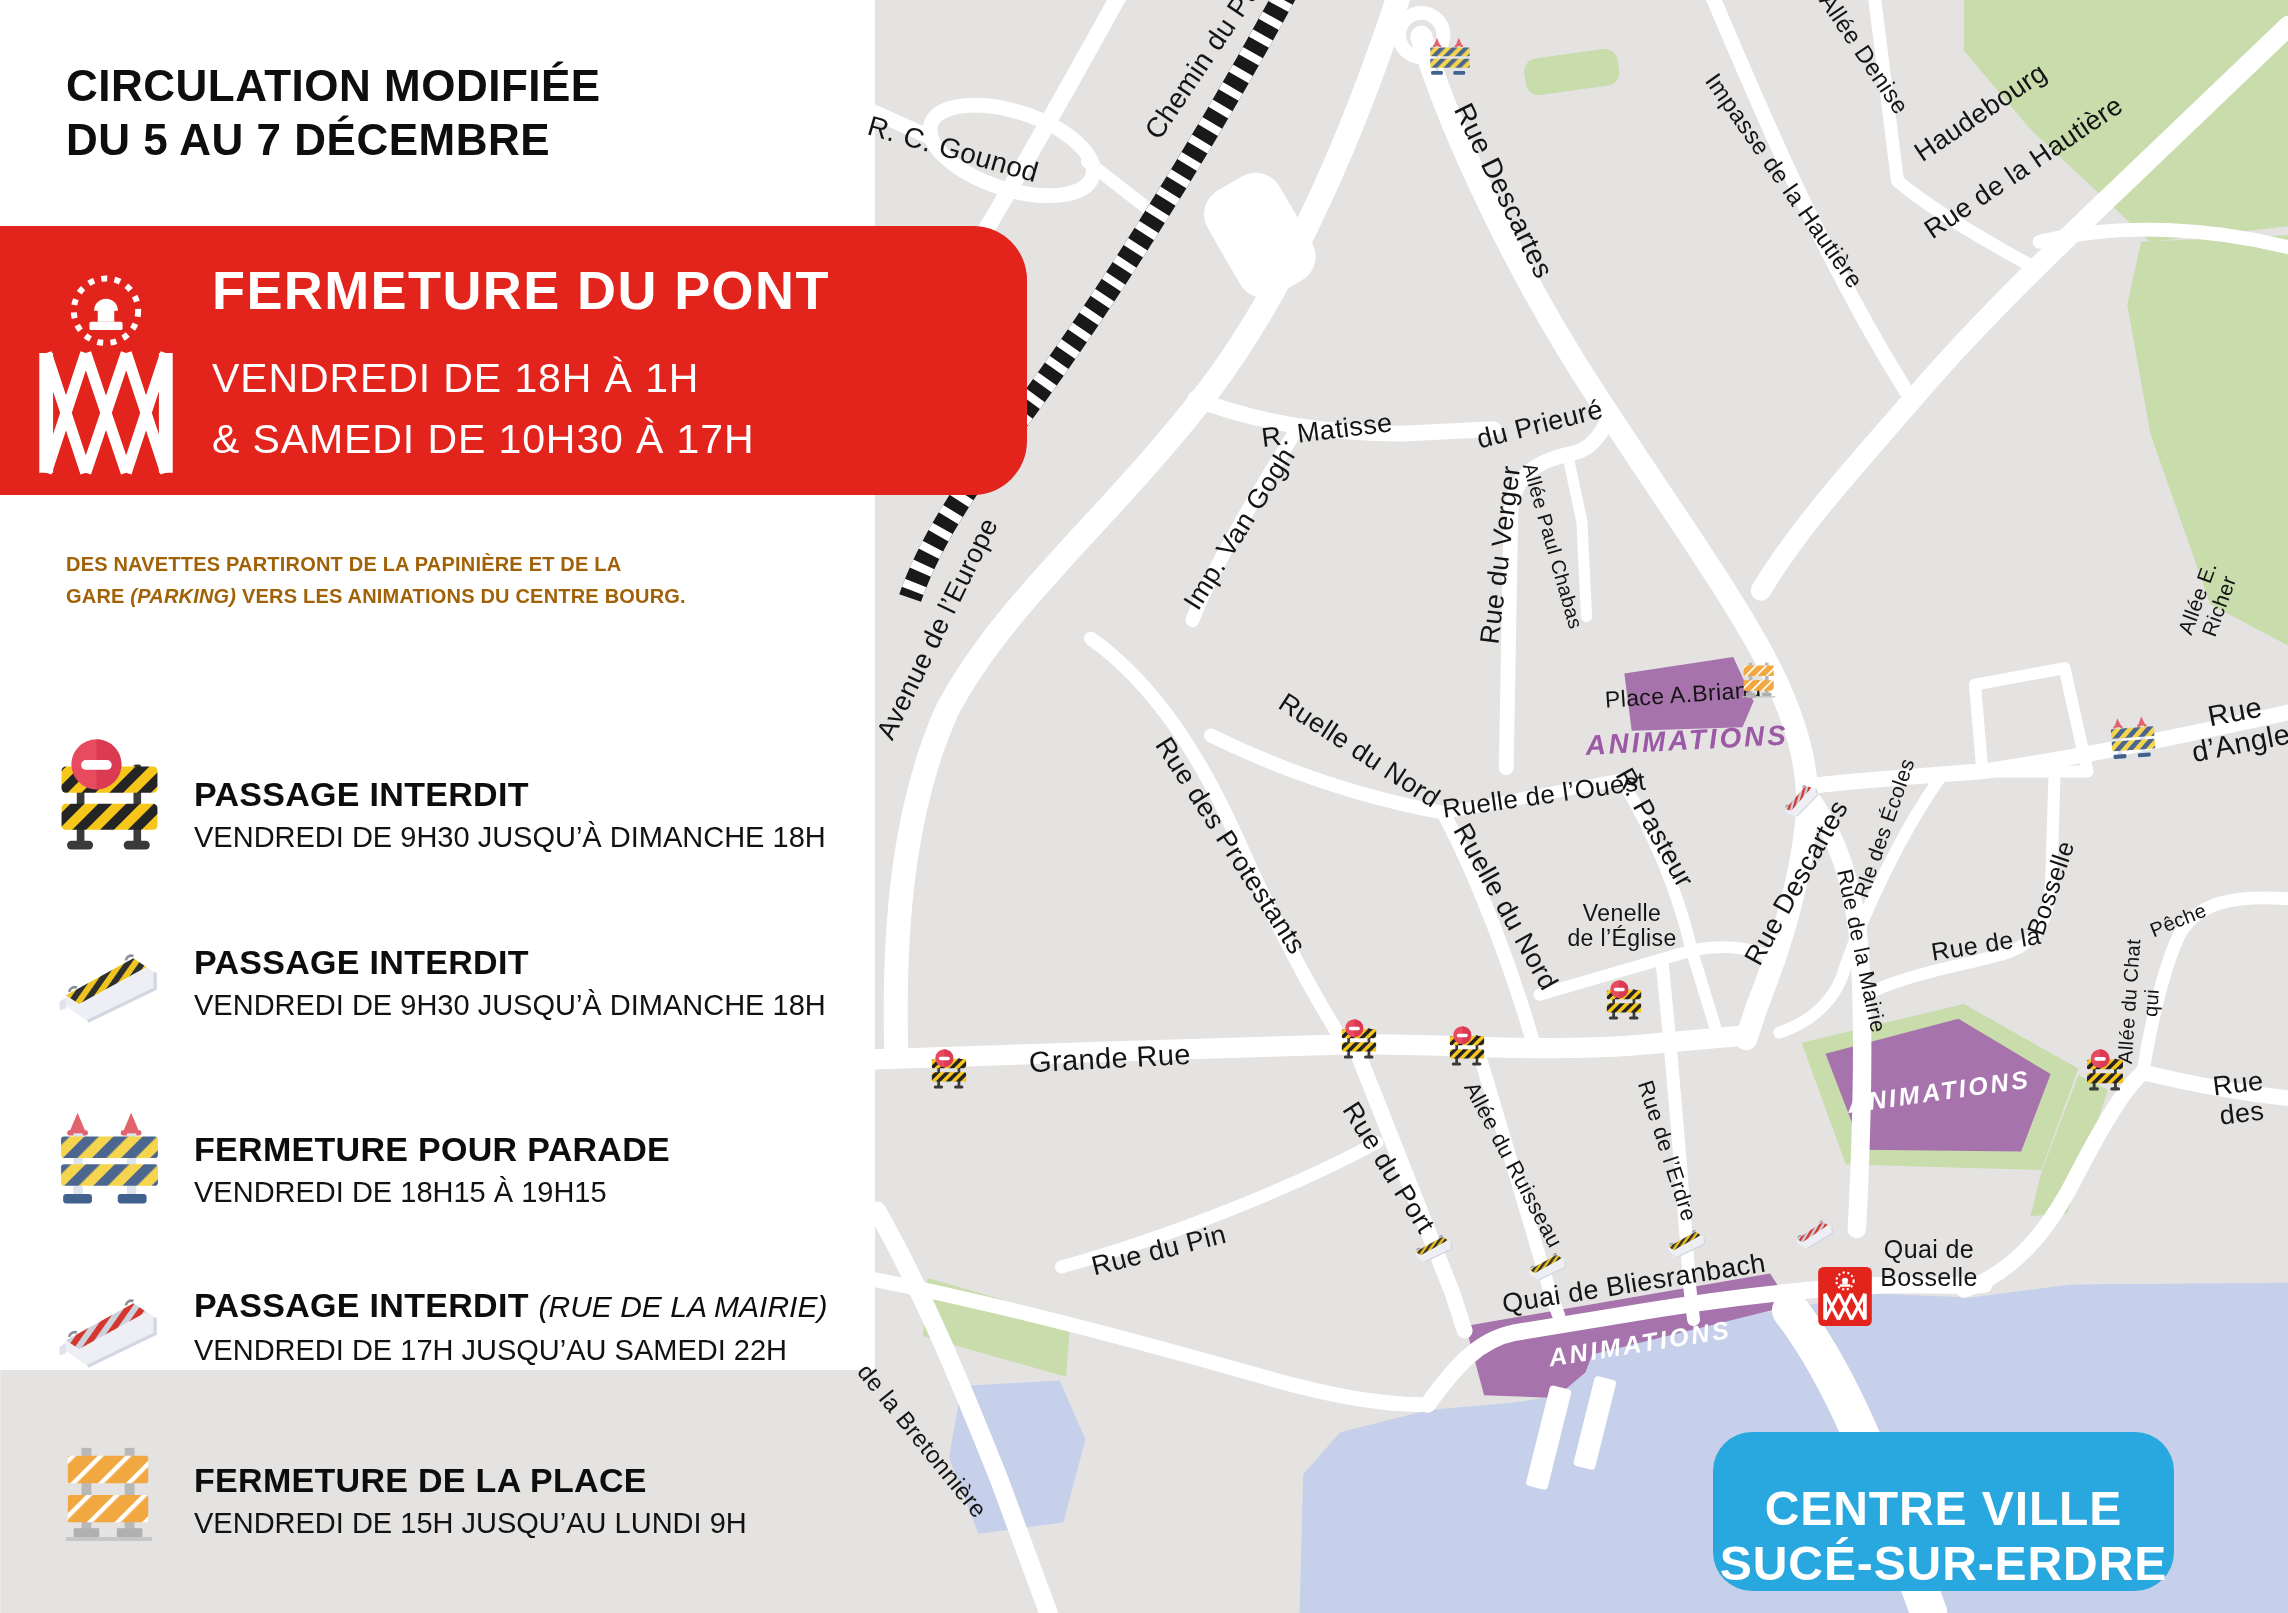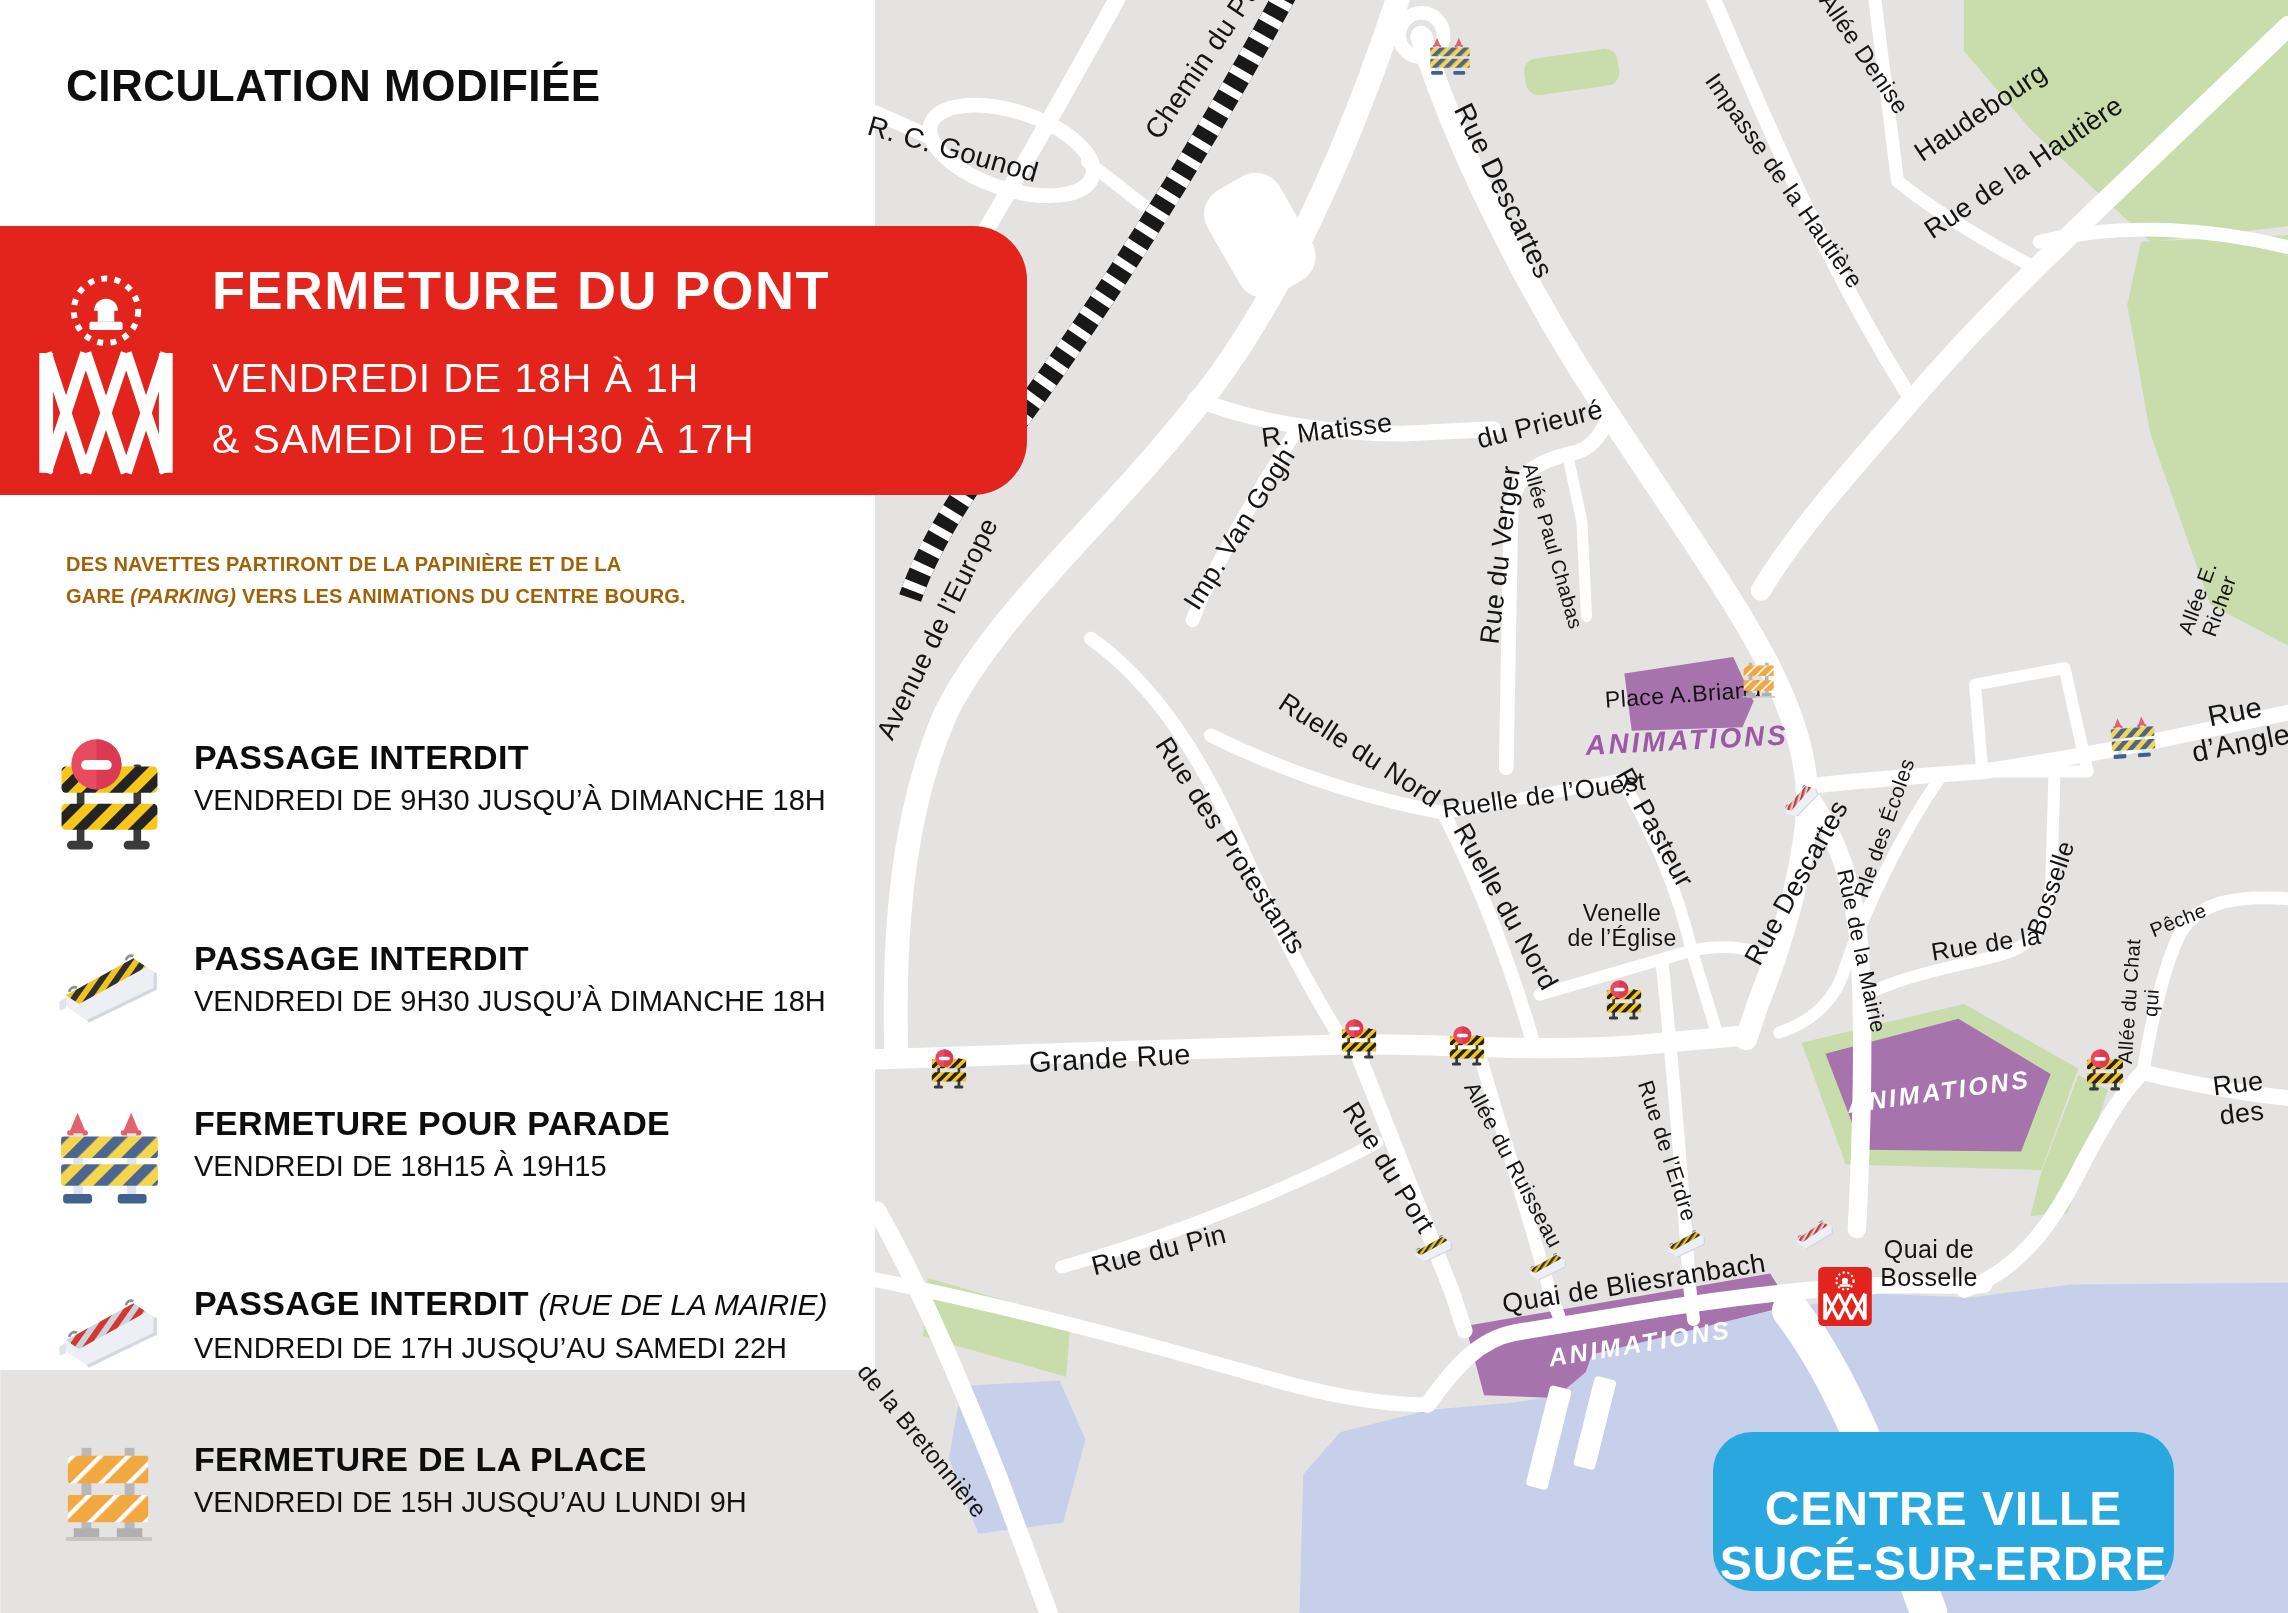--- a/index.html
+++ b/index.html
@@ -18,21 +18,21 @@
   #title{position:absolute;left:66px;top:59px;font-size:44px;line-height:54px;font-weight:600;
          color:#0e0e0e;letter-spacing:0.5px}
   #banner{position:absolute;left:0;top:226px;width:1027px;height:269px;background:#e2241d;
           border-radius:0 54px 54px 0;z-index:3}
   .bt1{position:absolute;left:212px;top:33px;font-size:54px;font-weight:800;color:#fff;letter-spacing:1.4px}
   .bt2{position:absolute;left:212px;top:129px;font-size:41px;font-weight:500;color:#fff;letter-spacing:0.9px}
   .bt3{position:absolute;left:212px;top:190px;font-size:41px;font-weight:500;color:#fff;letter-spacing:0.9px}
   #note{position:absolute;left:66px;top:548px;width:775px;font-size:20px;line-height:32px;
         font-weight:700;color:#a16207;letter-spacing:0.2px}
   #note i{font-style:italic}
-  .lrow{position:absolute;left:48px;display:flex;gap:24px;align-items:flex-start;transform:translateY(-50%)}
+  .lrow{position:absolute;left:48px;display:flex;gap:24px;align-items:flex-end;transform:translateY(-50%)}
   .licon{width:122px;display:flex;justify-content:center;flex:none}
   .ltxt{width:655px}
   .lt{font-size:34px;font-weight:800;line-height:42px;color:#0d0d0d;letter-spacing:0.3px}
   .lparen{font-weight:500;font-style:italic;font-size:30px;letter-spacing:0}
   .ls{font-size:29px;font-weight:500;line-height:37px;margin-top:3.7px;color:#121212}
   
   #badge{position:absolute;left:1713px;top:1432px;width:461px;height:159px;background:#29a8e0;
          border-radius:39px;z-index:6;display:flex;flex-direction:column;justify-content:flex-end;
          align-items:center;color:#fff;font-weight:800;font-size:48px;line-height:55px;letter-spacing:0.9px}
 </style>
@@ -138,20 +138,21 @@
 
   <g fill="#ffffff">
     <rect x="1666" y="1502" width="24" height="112" rx="4" transform="rotate(14 1678 1558)"></rect>
     <rect x="1716" y="1492" width="24" height="100" rx="4" transform="rotate(14 1728 1542)"></rect>
   </g>
 </svg>
 
 <div id="panel">
   <div id="title">
     <div>CIRCULATION MODIFIÉE</div>
+    <div>DU 5 AU 7 DÉCEMBRE</div>
   </div>
   <div id="note">
     <div>DES NAVETTES PARTIRONT DE LA PAPINIÈRE ET DE LA</div>
     <div><span>GARE </span><i>(PARKING)</i><span> VERS LES ANIMATIONS DU CENTRE BOURG.</span></div>
   </div>
   <div id="legend-rows">
       <div class="lrow" style="top: 796px;">
         <div class="licon">
           <svg width="109" height="120" viewBox="0 0 100 110">
     <rect x="20" y="26" width="7" height="72" rx="2" fill="#3a3a3a"></rect>

